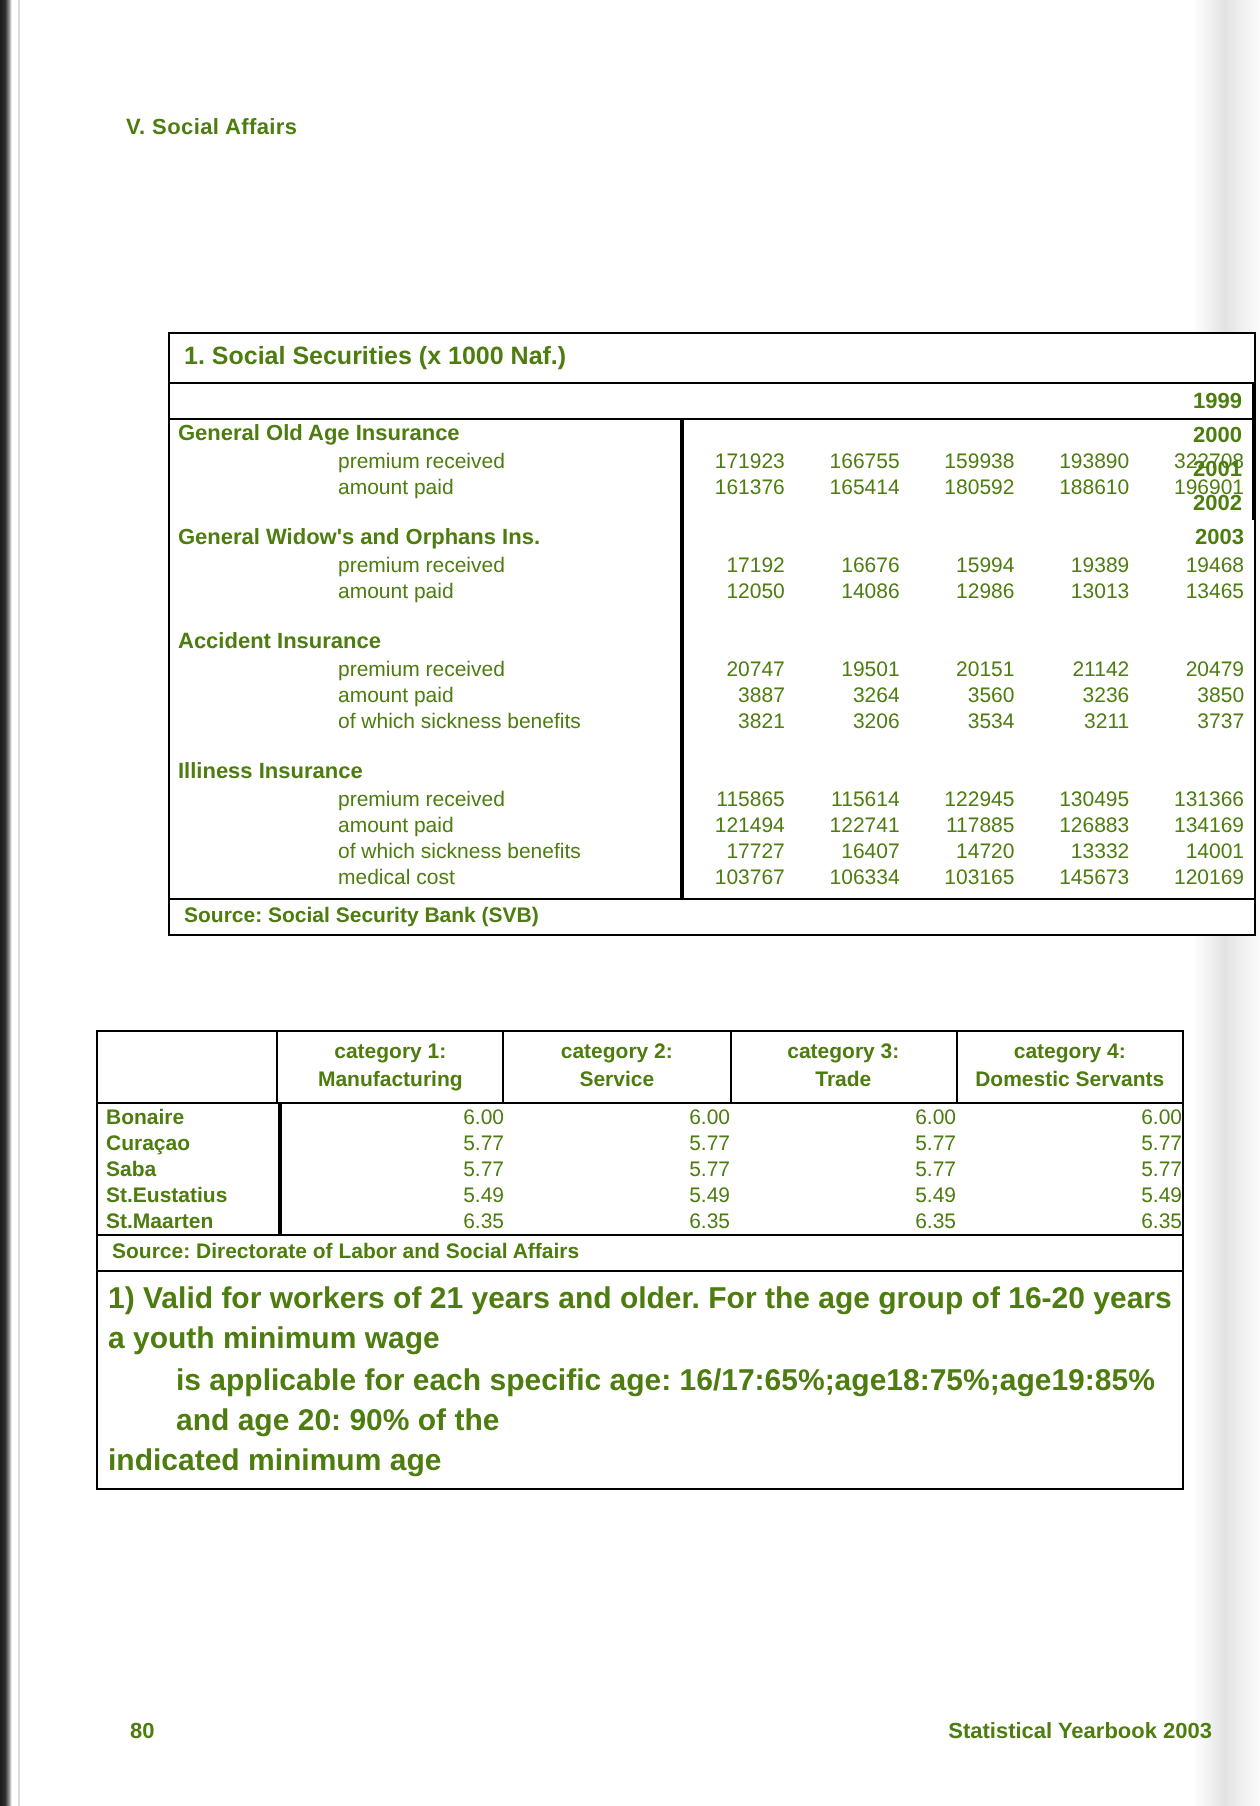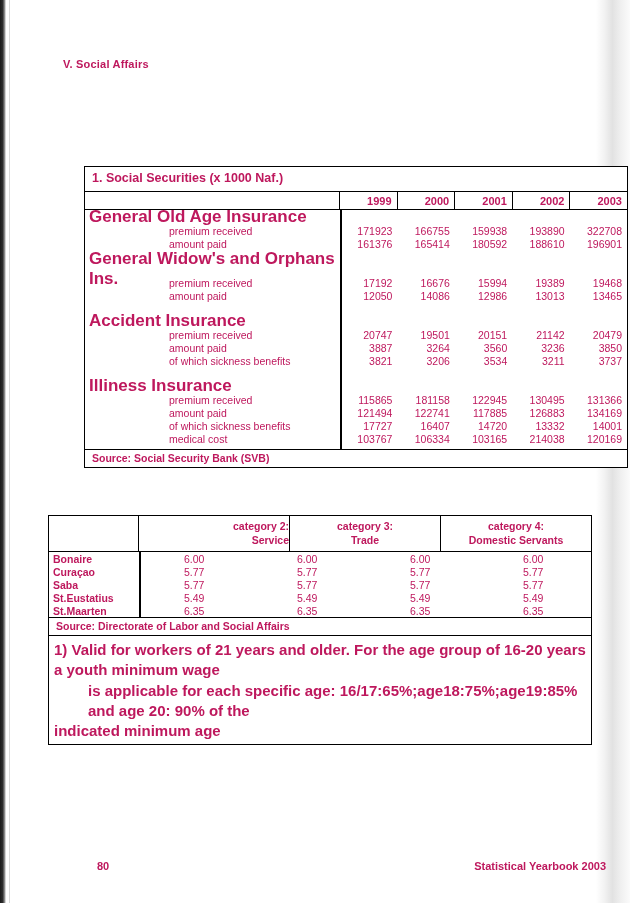--- a/index.html
+++ b/index.html
@@ -6,21 +6,21 @@
     margin: 0;
     padding: 0;
     background: #ffffff;
   }
   .page {
     position: relative;
     width: 630px;
     height: 903px;
     background: #ffffff;
     font-family: "Liberation Sans", sans-serif;
-    color: #be185d;
+    color: #4d7c0f;
     overflow: hidden;
   }
   
   .scan-edge-left {
     position: absolute;
     left: 0; top: 0;
     width: 6px; height: 903px;
     background: linear-gradient(to right, #1a1a1a 0%, #2e2e2e 45%, #9a9a9a 80%, #ffffff 100%);
   }
   .scan-edge-left-line {
@@ -71,20 +71,21 @@
   #table-social-securities { left: 48px; top: 166px; width: 544px; margin-left: 36px; }
 
   .ss-grid {
     position: relative;
   }
   .ss-header {
     display: flex;
     border-bottom: 1.5px solid #000;
     height: 18px;
     box-sizing: border-box;
+    flex-direction: column;
   }
   .ss-header .spacer {
     width: 255px;
     border-right: 1.5px solid #000;
     box-sizing: border-box;
   }
   .ss-header .yr {
     flex: 1 1 0;
     border-right: 1px solid #000;
     box-sizing: border-box;
@@ -119,21 +120,21 @@
   }
   .ss-row.gap { height: 11px; }
   .ss-label {
     width: 255px;
     box-sizing: border-box;
     font-size: 10.5px;
     padding-left: 4px;
   }
   .ss-label.grouphead {
     font-weight: bold;
-    font-size: 17px;
+    font-size: 11px;
   }
   .ss-label.indent {
     padding-left: 84px;
     font-weight: normal;
   }
   .ss-val {
     flex: 1 1 0;
     box-sizing: border-box;
     font-size: 10.5px;
     text-align: right;
@@ -179,41 +180,40 @@
     width: 90px;
     box-sizing: border-box;
     font-size: 10.5px;
     font-weight: bold;
     padding-left: 4px;
   }
   .mw-cell {
     flex: 1 1 0;
     box-sizing: border-box;
     font-size: 10.5px;
-    text-align: left;
+    text-align: right;
     margin-left: 45px;
   }
 
   .mw-footnote {
     border-top: 1.5px solid #000;
     font-size: 15px;
     font-weight: bold;
     line-height: 1.35;
     padding: 4px 5px 3px 5px;
   }
   .mw-footnote .fn-line2 { padding-left: 34px; display: block; }
 
   
   .footer-page-number {
     position: absolute;
     left: 65px;
     top: 860px;
     font-size: 11px;
     font-weight: bold;
-    margin-left: 32px;
   }
   .footer-book-title {
     position: absolute;
     right: 24px;
     top: 860px;
     font-size: 11px;
     font-weight: bold;
   }
 </style>
 </head>
@@ -350,21 +350,21 @@
             <div class="ss-label grouphead">Illiness Insurance</div>
             <div class="ss-val"></div>
             <div class="ss-val"></div>
             <div class="ss-val"></div>
             <div class="ss-val"></div>
             <div class="ss-val"></div>
           </div>
           <div class="ss-row">
             <div class="ss-label indent">premium received</div>
             <div class="ss-val">115865</div>
-            <div class="ss-val">181158</div>
+            <div class="ss-val">115614</div>
             <div class="ss-val">122945</div>
             <div class="ss-val">130495</div>
             <div class="ss-val">131366</div>
           </div>
           <div class="ss-row">
             <div class="ss-label indent">amount paid</div>
             <div class="ss-val">121494</div>
             <div class="ss-val">122741</div>
             <div class="ss-val">117885</div>
             <div class="ss-val">126883</div>
@@ -376,34 +376,38 @@
             <div class="ss-val">16407</div>
             <div class="ss-val">14720</div>
             <div class="ss-val">13332</div>
             <div class="ss-val">14001</div>
           </div>
           <div class="ss-row">
             <div class="ss-label indent">medical cost</div>
             <div class="ss-val">103767</div>
             <div class="ss-val">106334</div>
             <div class="ss-val">103165</div>
-            <div class="ss-val">214038</div>
+            <div class="ss-val">145673</div>
             <div class="ss-val">120169</div>
           </div>
         </div>
     </div>
 
     <div class="tbl-source">Source: Social Security Bank (SVB)</div>
   </div>
 
   <div class="tbl-box" id="table-minimum-wages">
 
     <div class="mw-head" id="mw-head">
         <div class="mw-hc first"></div>
-        <div class="mw-hc" style="flex: 1 1 0px; text-align: right;">
+        <div class="mw-hc" style="flex: 1 1 0px;">
+          <div>category 1:</div>
+          <div>Manufacturing</div>
+        </div>
+        <div class="mw-hc" style="flex: 1 1 0px;">
           <div>category 2:</div>
           <div>Service</div>
         </div>
         <div class="mw-hc" style="flex: 1 1 0px;">
           <div>category 3:</div>
           <div>Trade</div>
         </div>
         <div class="mw-hc" style="flex: 1 1 0px;">
           <div>category 4:</div>
           <div>Domestic Servants</div>

